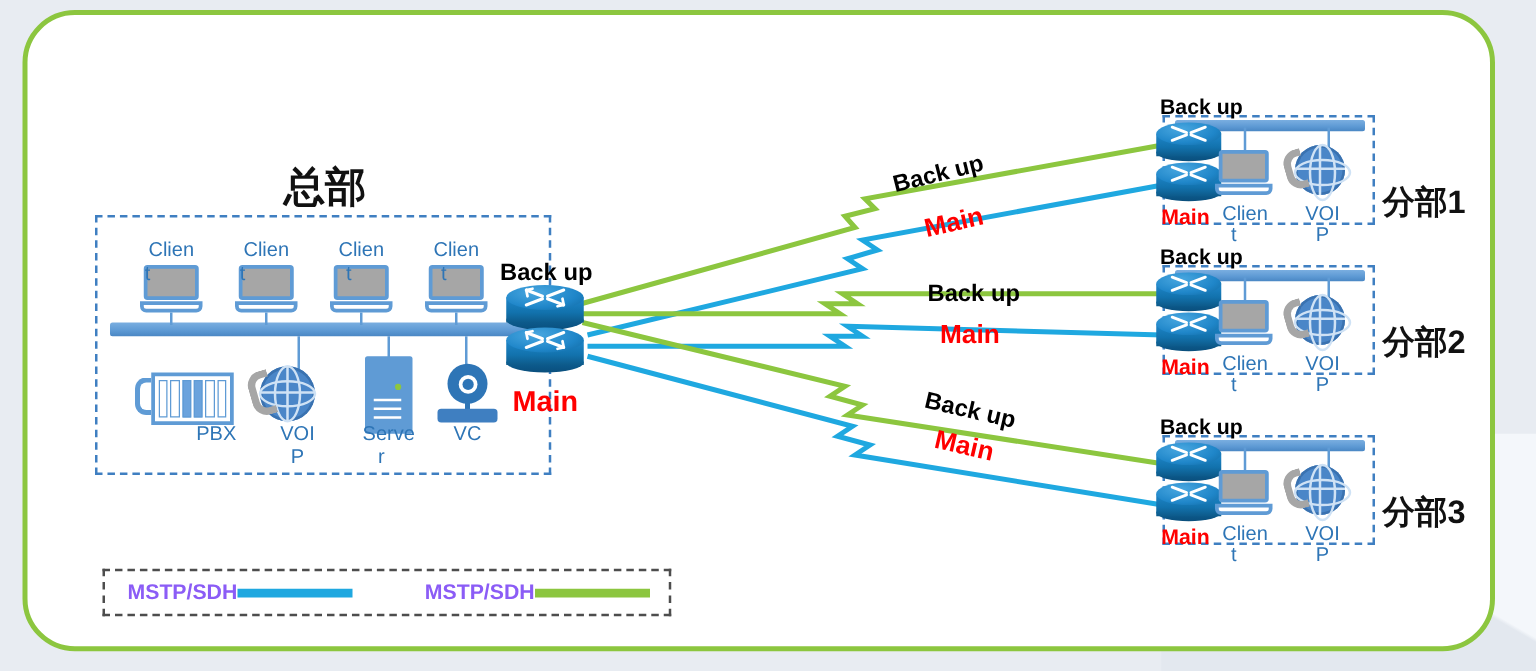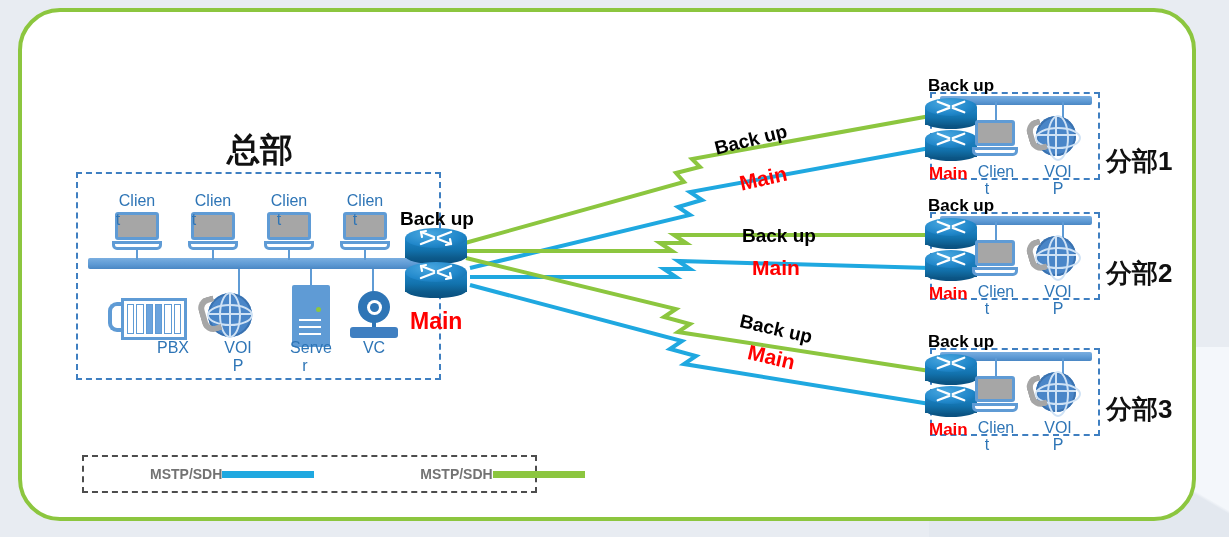--- a/index.html
+++ b/index.html
@@ -136,21 +136,21 @@
   .link-label.backup{color:#000;}
   .link-label.main{color:#ff0000;}
 
   
   #legend{
     position:absolute;left:82px;top:455px;width:455px;height:38px;
     border:2px dashed #4d4d4d;box-sizing:border-box;
     display:flex;align-items:center;
   }
   .legend-item{display:flex;align-items:center;}
-  .legend-item .lg-text{font-size:14px;font-weight:bold;color:#737373;margin-left:48px;}
+  .legend-item .lg-text{font-size:17px;font-weight:bold;color:#8b5cf6;}
   .legend-item .lg-line{width:92px;height:7px;display:block;}
 </style>
 </head>
 <body>
 
 <div id="bg-shade"></div>
 <div id="canvas"></div>
 
 <svg id="svg-lines" viewBox="0 0 1229 537">
   <defs>

